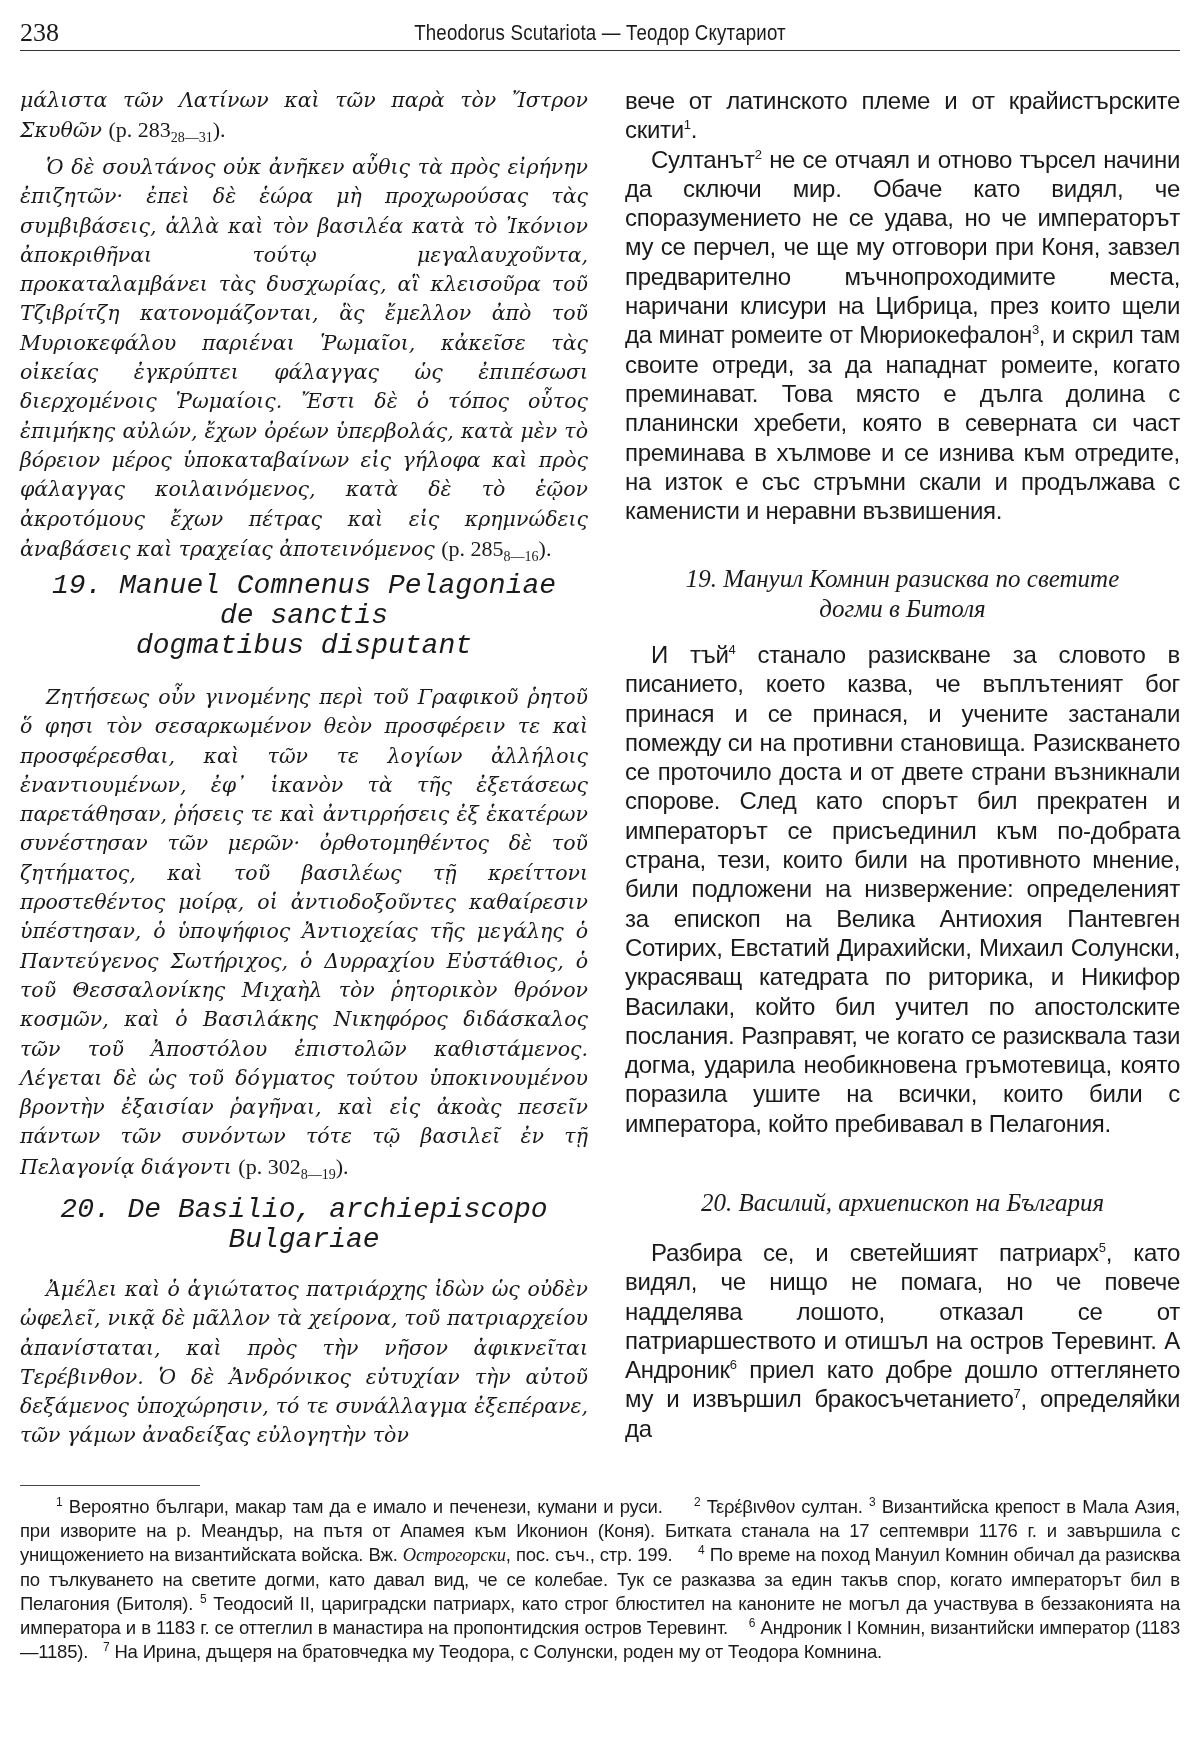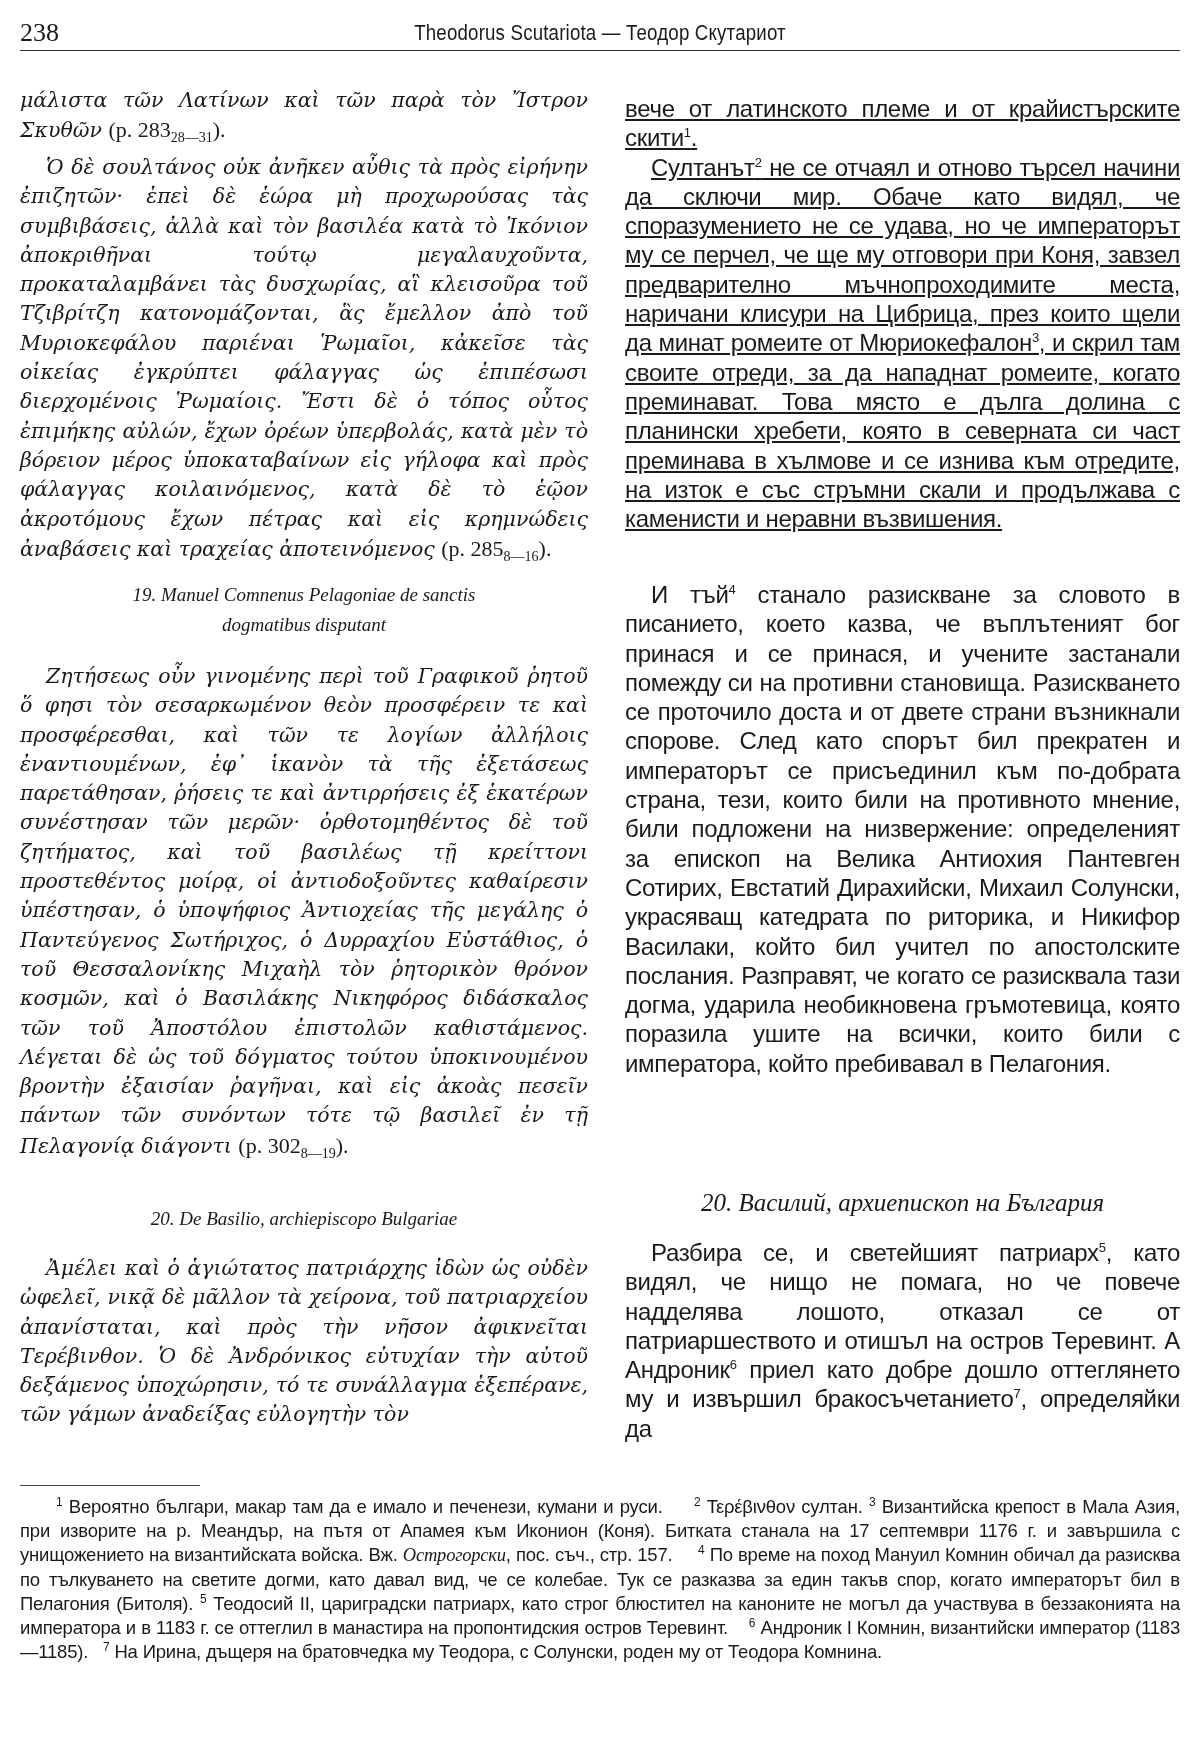--- a/index.html
+++ b/index.html
@@ -13,21 +13,21 @@
   .col-left { left: 20px; width: 568px; }
   .col-right { left: 625px; width: 555px; }
 
   .greek { font-family: "DejaVu Serif", serif; font-style: italic; font-size: 20.5px; line-height: 29.3px; text-align: justify; margin: 0; }
   .cyr { font-family: "Liberation Sans", sans-serif; font-size: 24px; line-height: 29.3px; text-align: justify; margin: 0; transform-origin: left; letter-spacing: -0.3px; }
   .indent { text-indent: 26px; }
   .ref { font-style: normal; font-family: "Liberation Serif", serif; font-size: 22px; }
   sub { font-size: 14px; }
   sup { font-size: 13px; line-height: 0; }
 
-  .section-title-la { font-family: Liberation Serif, serif; font-style: italic; font-size: 19px; line-height: 30px; text-align: center; margin: 16px; }
+  .section-title-la { font-family: Liberation Mono, monospace; font-style: italic; font-size: 28px; line-height: 30px; text-align: center; margin: 7px; }
   .section-title-bg { font-family: "Liberation Serif", serif; font-style: italic; font-size: 25px; line-height: 30px; text-align: center; margin: 0; }
 
   .block { position: absolute; left: 0; right: 0; }
 
   .fn-rule { position: absolute; left: 20px; top: 1485px; width: 180px; border-top: 1px solid #444; }
   .footnotes { position: absolute; left: 20px; top: 1495px; width: 1160px; font-family: "Liberation Sans", sans-serif; font-size: 18.5px; line-height: 24.2px; text-align: justify; letter-spacing: -0.2px; }
   .footnotes p { margin: 0; text-indent: 36px; }
   .fn-item sup { font-size: 12px; }
   .it { font-style: italic; font-family: "Liberation Serif", serif; }
 </style>
@@ -65,47 +65,51 @@
 
   <div class="block" style="top:1102px;">
     <p class="section-title-la">20. De Basilio, archiepiscopo Bulgariae</p>
     <p class="greek indent" style="margin-top:20px;">
       <span>Ἀμέλει καὶ ὁ ἁγιώτατος πατριάρχης ἰδὼν ὡς οὐδὲν ὠφελεῖ, νικᾷ δὲ μᾶλλον τὰ χείρονα, τοῦ πατριαρχείου ἀπανίσταται, καὶ πρὸς τὴν νῆσον ἀφικνεῖται Τερέβινθον. Ὁ δὲ Ἀνδρόνικος εὐτυχίαν τὴν αὐτοῦ δεξάμενος ὑποχώρησιν, τό τε συνάλλαγμα ἐξεπέρανε, τῶν γάμων ἀναδείξας εὐλογητὴν τὸν</span>
     </p>
   </div>
 </div>
 
 <div class="col col-right">
-  <div class="block" style="top:8px;text-decoration:underline;">
+  <div class="block" style="top:0;">
     <p class="cyr">
       <span>вече от латинското племе и от крайистърските скити</span><sup>1</sup><span>.</span>
     </p>
     <p class="cyr indent">
       <span>Султанът</span><sup>2</sup><span> не се отчаял и отново търсел начини да сключи мир. Обаче като видял, че споразумението не се удава, но че императорът му се перчел, че ще му отговори при Коня, завзел предварително мъчнопроходимите места, наричани клисури на Цибрица, през които щели да минат ромеите от Мюриокефалон</span><sup>3</sup><span>, и скрил там своите отреди, за да нападнат ромеите, когато преминават. Това място е дълга долина с планински хребети, която в северната си част преминава в хълмове и се изнива към отредите, на изток е със стръмни скали и продължава с каменисти и неравни възвишения.</span>
     </p>
   </div>
 
   <div class="block" style="top:478px;">
+    <p class="section-title-bg">
+      <span>19. Мануил Комнин разисква по светите</span><br>
+      <span>догми в Битоля</span>
+    </p>
     <p class="cyr indent" style="margin-top:16px;">
       <span>И тъй</span><sup>4</sup><span> станало разискване за словото в писанието, което казва, че въплътеният бог принася и се принася, и учените застанали помежду си на противни становища. Разискването се проточило доста и от двете страни възникнали спорове. След като спорът бил прекратен и императорът се присъединил към по-добрата страна, тези, които били на противното мнение, били подложени на низвержение: определеният за епископ на Велика Антиохия Пантевген Сотирих, Евстатий Дирахийски, Михаил Солунски, украсяващ катедрата по риторика, и Никифор Василаки, който бил учител по апостолските послания. Разправят, че когато се разисквала тази догма, ударила необикновена гръмотевица, която поразила ушите на всички, които били с императора, който пребивавал в Пелагония.</span>
     </p>
   </div>
 
   <div class="block" style="top:1102px;">
     <p class="section-title-bg">20. Василий, архиепископ на България</p>
     <p class="cyr indent" style="margin-top:20px;">
       <span>Разбира се, и светейшият патриарх</span><sup>5</sup><span>, като видял, че нищо не помага, но че повече надделява лошото, отказал се от патриаршеството и отишъл на остров Теревинт. А Андроник</span><sup>6</sup><span> приел като добре дошло оттеглянето му и извършил бракосъчетанието</span><sup>7</sup><span>, определяйки да</span>
     </p>
   </div>
 </div>
 
 <div class="fn-rule"></div>
 <div class="footnotes">
   <p>
     <span class="fn-item"><sup>1</sup><span> Вероятно българи, макар там да е имало и печенези, кумани и руси.</span></span>&nbsp;&nbsp;&nbsp;&nbsp;
     <span class="fn-item"><sup>2</sup><span> Τερέβινθον султан.</span></span>
-    <span class="fn-item"><sup>3</sup><span> Византийска крепост в Мала Азия, при изворите на р. Меандър, на пътя от Апамея към Иконион (Коня). Битката станала на 17 септември 1176 г. и завършила с унищожението на византийската войска. Вж. </span><span class="it">Острогорски</span><span>, пос. съч., стр. 157.</span></span>&nbsp;&nbsp;&nbsp;&nbsp;
+    <span class="fn-item"><sup>3</sup><span> Византийска крепост в Мала Азия, при изворите на р. Меандър, на пътя от Апамея към Иконион (Коня). Битката станала на 17 септември 1176 г. и завършила с унищожението на византийската войска. Вж. </span><span class="it">Острогорски</span><span>, пос. съч., стр. 199.</span></span>&nbsp;&nbsp;&nbsp;&nbsp;
     <span class="fn-item"><sup>4</sup><span> По време на поход Мануил Комнин обичал да разисква по тълкуването на светите догми, като давал вид, че се колебае. Тук се разказва за един такъв спор, когато императорът бил в Пелагония (Битоля).</span></span>
     <span class="fn-item"><sup>5</sup><span> Теодосий II, цариградски патриарх, като строг блюстител на каноните не могъл да участвува в беззаконията на императора и в 1183 г. се оттеглил в манастира на пропонтидския остров Теревинт.</span></span>&nbsp;&nbsp;&nbsp;
     <span class="fn-item"><sup>6</sup><span> Андроник I Комнин, византийски император (1183—1185).</span></span>&nbsp;&nbsp;
     <span class="fn-item"><sup>7</sup><span> На Ирина, дъщеря на братовчедка му Теодора, с Солунски, роден му от Теодора Комнина.</span></span>
   </p>
 </div>
 
 </body></html>

